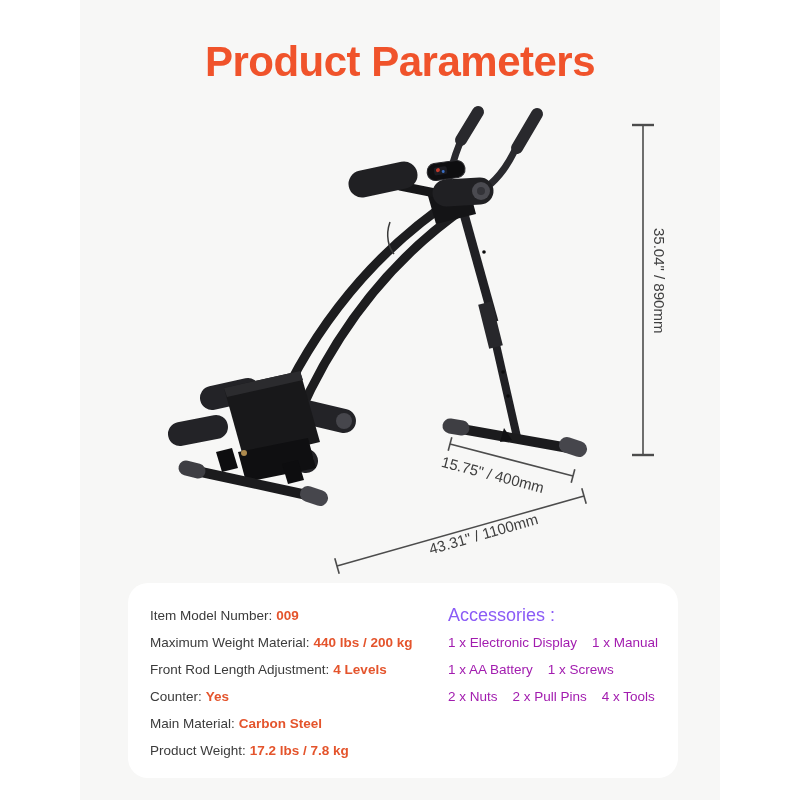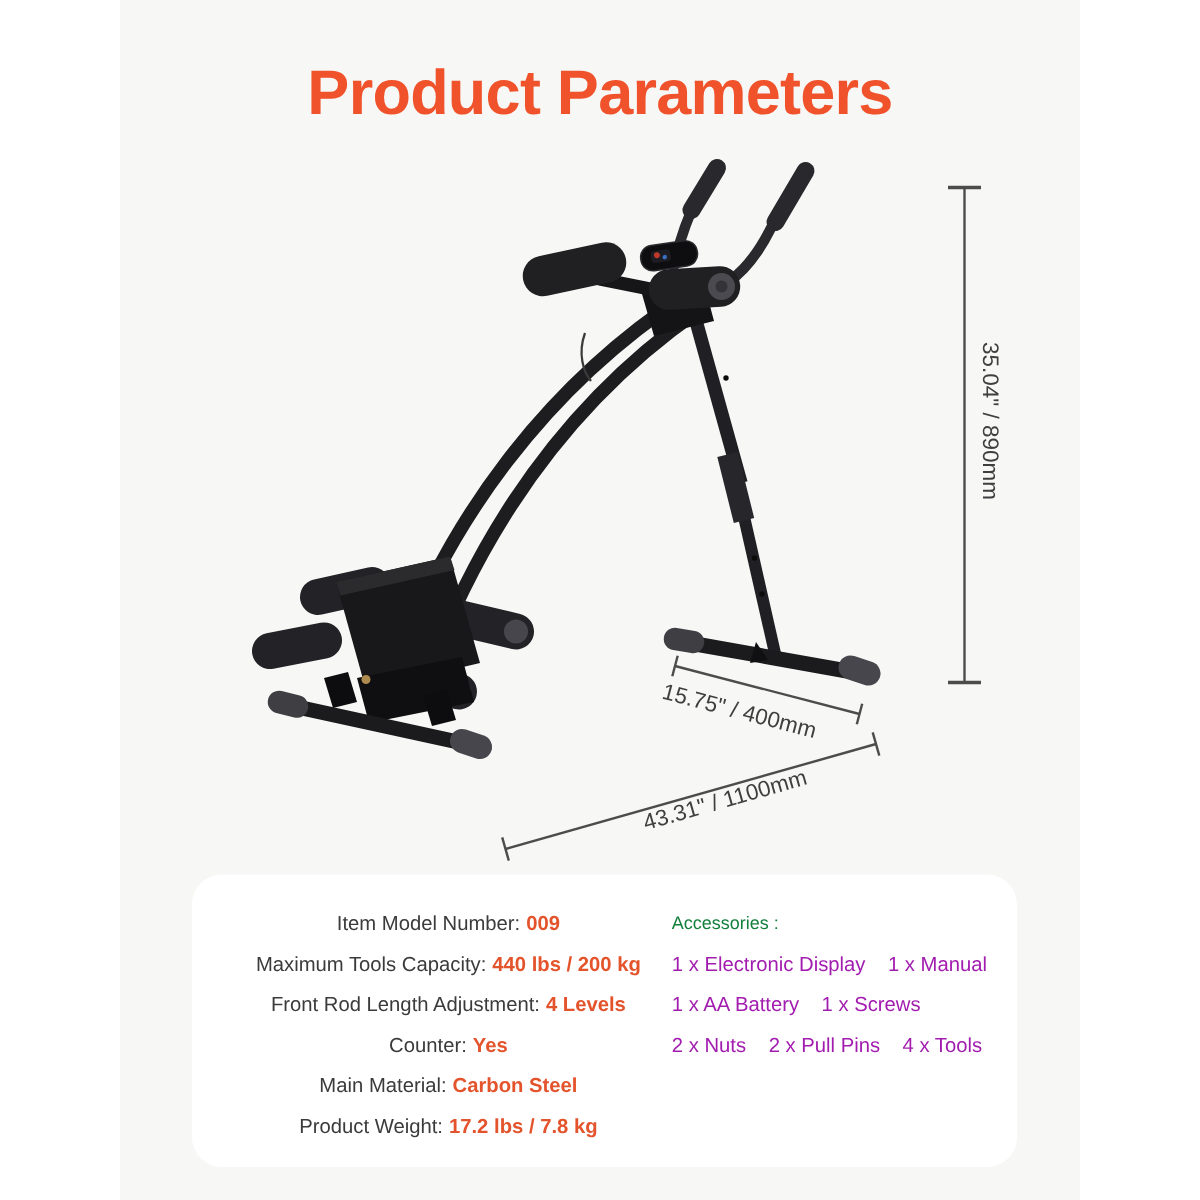--- a/index.html
+++ b/index.html
@@ -15,26 +15,26 @@
 
   .dim-label { position:absolute; font-size:15px; color:#3f3f3f; white-space:nowrap;
                transform-origin:left top; }
   .dim-h { left:668px; top:228px; transform:rotate(90deg); }
   .dim-d { left:444px; top:453px; transform:rotate(14.6deg); }
   .dim-l { left:427px; top:541px; transform:rotate(-15.9deg); }
 
   .spec-card { position:absolute; left:128px; top:583px; width:550px; height:195px;
                background:#ffffff; border-radius:20px; padding:25px 20px 0 22px;
                display:flex; }
-  .spec-col-left  { width:323px; display:flex; flex-direction:column; gap:12px;align-items:center; }
+  .spec-col-left  { width:323px; display:flex; flex-direction:column; gap:12px; }
   .spec-col-right { flex:1; display:flex; flex-direction:column; gap:12px; }
   .spec-row { font-size:13.5px; line-height:15px; color:#3b3b3b; white-space:nowrap; }
   .spec-row .lbl { color:#3b3b3b; }
   .spec-row .val { color:#e4542c; font-weight:bold; margin-left:4px; }
-  .acc-title { font-size:12px; line-height:15px; color:#15803d; }
+  .acc-title { font-size:18px; line-height:15px; color:#8b5cf6; }
   .acc-row { display:flex; gap:15px; font-size:13.5px; line-height:15px; color:#a21caf;
              white-space:nowrap; }
 </style>
 </head>
 <body>
 
 <div class="stage">
   <div class="panel"></div>
 
   <div class="page-title">Product Parameters</div>
@@ -130,21 +130,21 @@
   <div class="dim-label dim-h">35.04" / 890mm</div>
   <div class="dim-label dim-d">15.75" / 400mm</div>
   <div class="dim-label dim-l">43.31" / 1100mm</div>
 
   <div class="spec-card">
     <div class="spec-col-left">
       <div class="spec-row">
         <span class="lbl">Item Model Number:</span><span class="val">009</span>
       </div>
       <div class="spec-row">
-        <span class="lbl">Maximum Tools Capacity:</span><span class="val">440 lbs / 200 kg</span>
+        <span class="lbl">Maximum Weight Material:</span><span class="val">440 lbs / 200 kg</span>
       </div>
       <div class="spec-row">
         <span class="lbl">Front Rod Length Adjustment:</span><span class="val">4 Levels</span>
       </div>
       <div class="spec-row">
         <span class="lbl">Counter:</span><span class="val">Yes</span>
       </div>
       <div class="spec-row">
         <span class="lbl">Main Material:</span><span class="val">Carbon Steel</span>
       </div>

